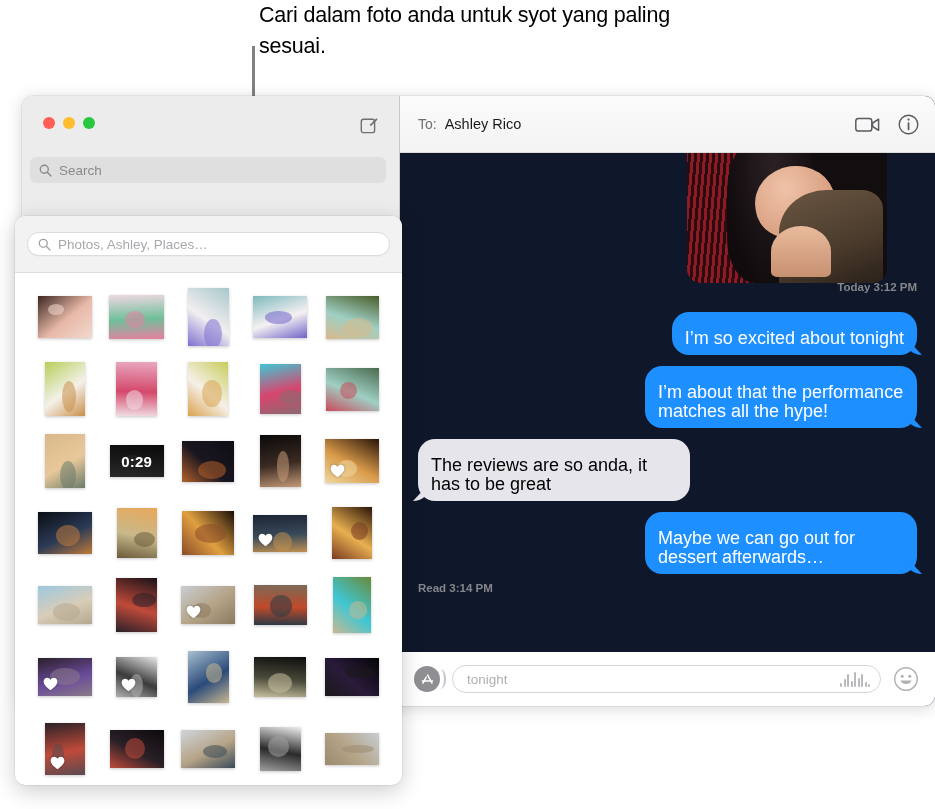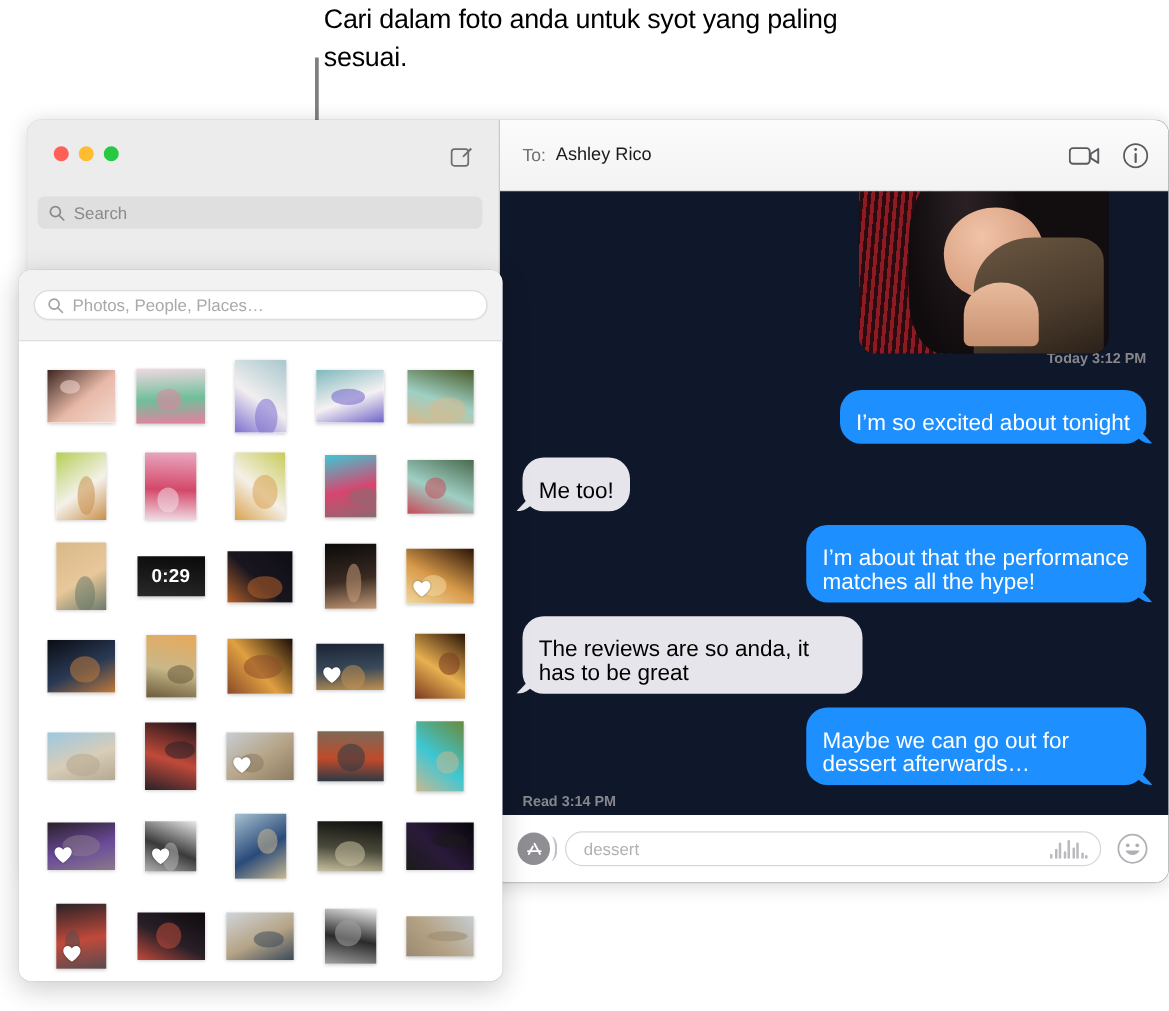--- a/index.html
+++ b/index.html
@@ -365,43 +365,40 @@
         <div class="ap-arm"></div>
       </div>
 
       <div style="height:128px"></div>
 
       <div class="timestamp">Today 3:12 PM</div>
 
       <div class="row out">
         <div class="bubble out">I’m so excited about tonight</div>
       </div>
-      <div class="row in">
-        <div class="bubble in">Me too!</div>
-      </div>
       <div class="row out">
         <div class="bubble out">I’m about that the performance matches all the hype!</div>
       </div>
       <div class="row in">
         <div class="bubble in">The reviews are so anda, it has to be great</div>
       </div>
       <div class="row out">
         <div class="bubble out">Maybe we can go out for dessert afterwards…</div>
       </div>
       <div class="read-status">Read 3:14 PM</div>
     </div>
 
     <div class="input-bar">
       <div class="appstore-btn">
         <svg width="15" height="15" viewBox="0 0 15 15">
           <path d="M3 11.2 L6.3 5.2 M7.6 3 L12 11.2 M2.4 8.9 L12.6 8.9" stroke="#ffffff" stroke-width="1.5" stroke-linecap="round" fill="none"></path>
         </svg>
       </div>
       <div class="imessage-field">
-        <span class="ph">dessert</span>
+        <span class="ph">tonight</span>
         <span class="waveform">
           <i style="height:4px"></i>
               <i style="height:8px"></i>
               <i style="height:13px"></i>
           <i style="height:6px"></i>
               <i style="height:15px"></i>
               <i style="height:9px"></i>
           <i style="height:13px"></i>
               <i style="height:5px"></i>
               <i style="height:3px"></i>
@@ -421,21 +418,21 @@
 
 <div class="popover">
   <div class="popover-header">
     <div class="photos-search">
       <span>
         <svg width="13" height="13" viewBox="0 0 13 13">
           <circle cx="5.3" cy="5.3" r="4" fill="none" stroke="#a0a0a5" stroke-width="1.3"></circle>
           <line x1="8.3" y1="8.3" x2="12" y2="12" stroke="#a0a0a5" stroke-width="1.3" stroke-linecap="round"></line>
         </svg>
       </span>
-      <span class="ph">Photos, People, Places…</span>
+      <span class="ph">Photos, Ashley, Places…</span>
     </div>
   </div>
   <div class="photo-grid" id="photo-grid">
         <div class="cell">
           <div class="thumb" style="width: 54px; height: 42px; background: linear-gradient(140deg, rgb(60, 38, 32) 0%, rgb(232, 185, 168) 55%, rgb(242, 217, 207) 100%);">
             <div style="position: absolute; left: 18%; top: 20%; width: 30%; height: 26%; border-radius: 50%; background: rgb(242, 217, 207); opacity: 0.55;"></div>
           </div>
         </div>
         <div class="cell">
           <div class="thumb" style="width: 55px; height: 44px; background: linear-gradient(177deg, rgb(240, 216, 226) 0%, rgb(111, 191, 154) 55%, rgb(232, 127, 160) 100%);">

